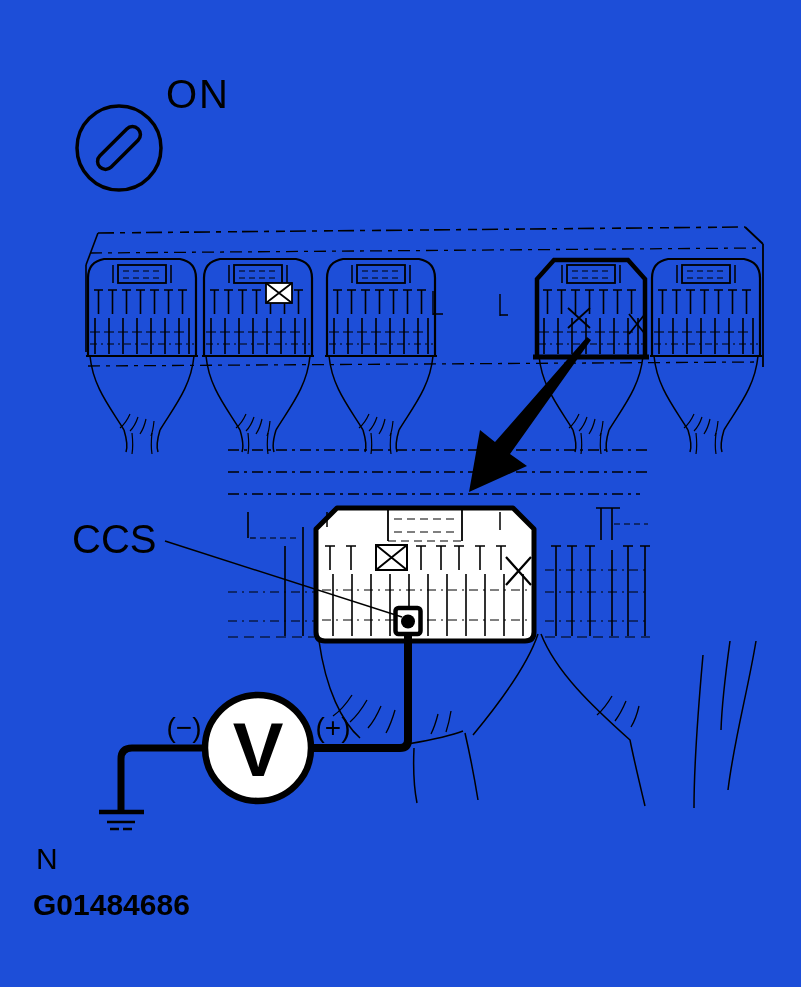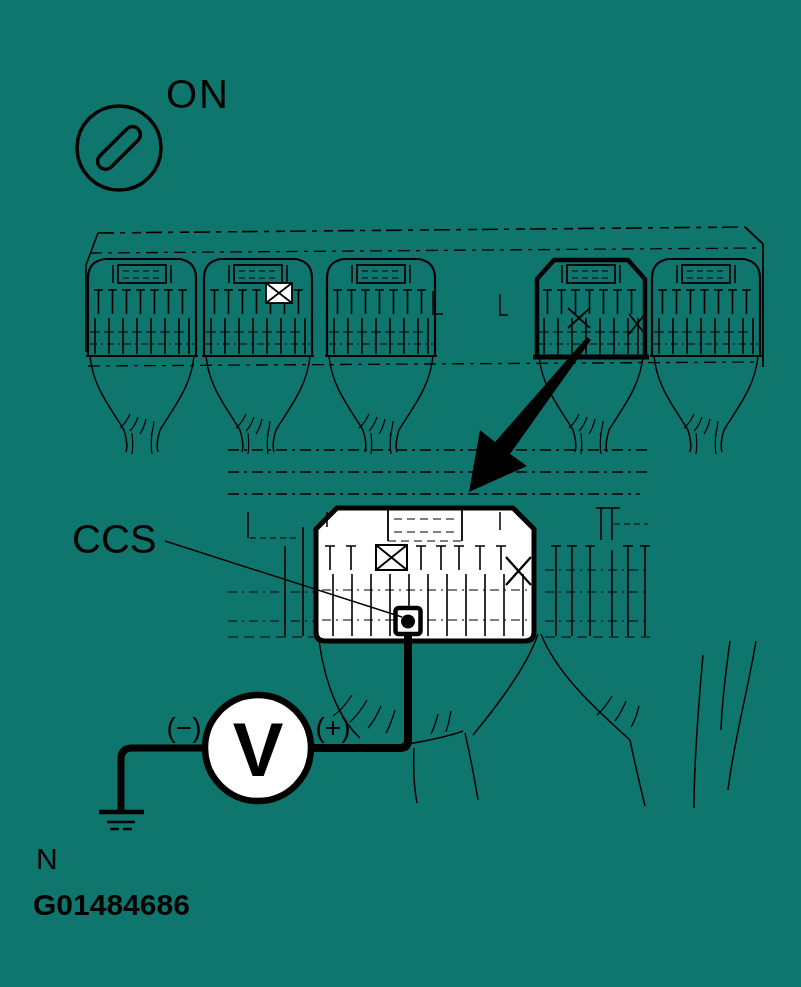--- a/index.html
+++ b/index.html
@@ -1,19 +1,19 @@
 <!DOCTYPE html>
 <html><head>
 <meta charset="utf-8">
 <style>
   html,body{margin:0;padding:0;background:#fff;}
   .page{
     position:relative;
     width:801px;height:987px;
-    background:#0f766e;
+    background:#1d4ed8;
     font-family:"Liberation Sans", sans-serif;
     overflow:hidden;
   }
   svg{position:absolute;left:0;top:0;}
   svg text{fill:#000;}
   .lbl-on{font-size:40px;letter-spacing:2px;}
   .lbl-ccs{font-size:40px;}
   .lbl-v{font-size:76px;font-weight:bold;}
   .lbl-pol{font-size:28px;}
   .lbl-n{font-size:30px;}

